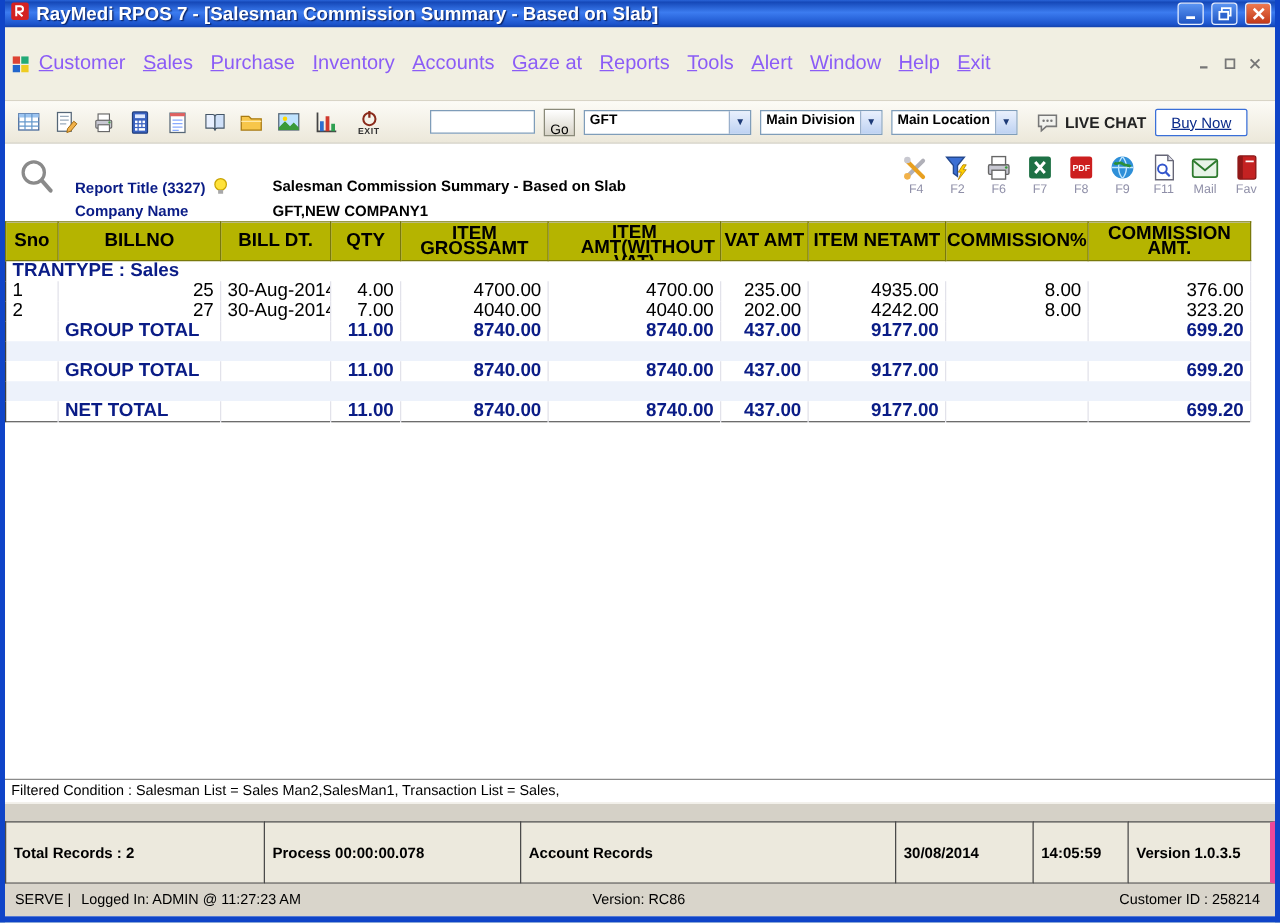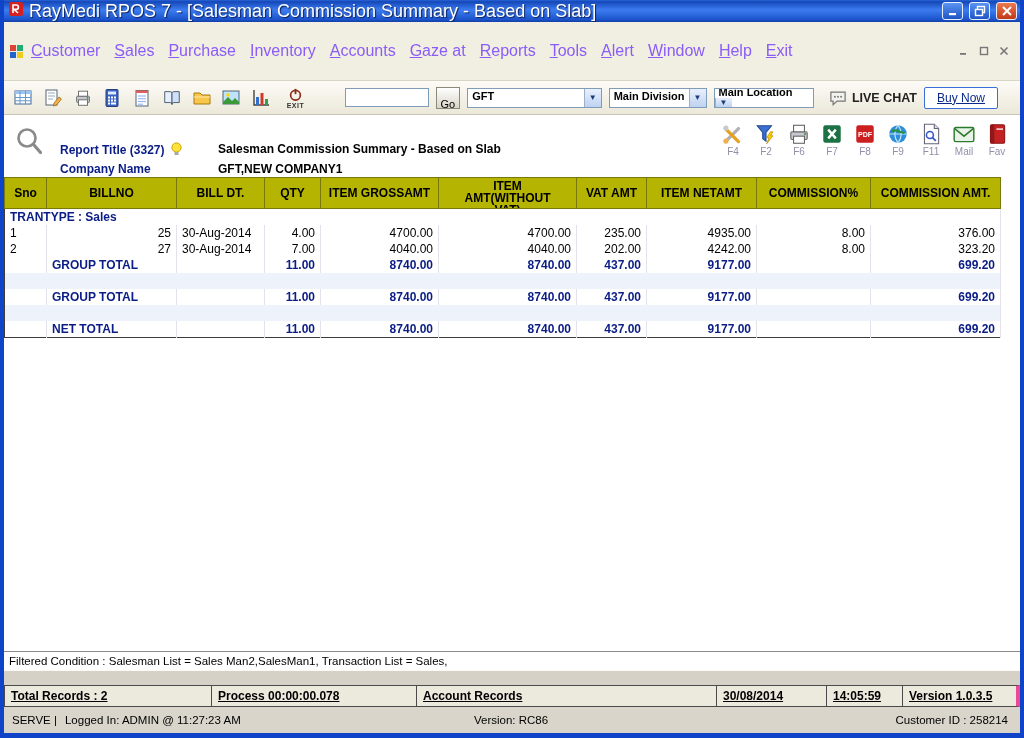--- a/index.html
+++ b/index.html
@@ -6,21 +6,21 @@
   html,body { width:1024px; }
   body { font-family:"Liberation Sans","DejaVu Sans",sans-serif; background:#3a6ea5; }
 
   .window { width:1024px; height:738px; display:flex; flex-direction:column;
     border-left:4px solid #0f44c8; border-right:4px solid #0f44c8; border-bottom:5px solid #0f44c8;
     background:#fff; overflow:hidden; }
 
   
   .titlebar { flex:0 0 22px; background:linear-gradient(180deg,#2964d8 0%,#1548b8 8%,#3c7cf0 45%,#1c54cc 88%,#1240a8 100%);
     display:flex; align-items:center; padding:0 3px 0 4px; gap:5px; }
-  .titlebar-title { color:#fff; font-weight:normal; font-size:18px; text-shadow:1px 1px 1px #0a2060;
+  .titlebar-title { color:#fff; font-weight:bold; font-size:15px; text-shadow:1px 1px 1px #0a2060;
     flex:1; white-space:nowrap; overflow:hidden; }
   .win-btn { width:21px; height:18px; border-radius:3px; border:1px solid #e8f0ff; margin-left:1px;
     background:linear-gradient(#5a94f2,#1f55c4); display:flex; align-items:center; justify-content:center; }
   .win-btn.close { background:linear-gradient(#ee7a50,#c13818); }
 
   
   .menubar { flex:0 0 24px; background:#f1efe2; border-bottom:1px solid #d8d4c6;
     display:flex; align-items:center; padding:0 4px; }
   .menu-item { display:inline-block; font-size:16px; color:#8b5cf6; padding:20px 7px; cursor:default; }
   .menu-item::first-letter { text-decoration:underline; }
@@ -34,60 +34,60 @@
   .exit-box { display:flex; flex-direction:column; align-items:center; width:34px; }
   .exit-label { font-size:7px; font-weight:bold; color:#333; letter-spacing:.5px; line-height:7px; }
   .tb-input { width:84px; height:19px; border:1px solid #7f9db9; font-size:11px; padding:0 3px; margin-left:26px;
     font-family:"Liberation Sans",sans-serif; }
   .go-btn { height:19px; padding:10px 4px; font-size:11px; border:1px solid #8a8a7a;
     background:linear-gradient(#ffffff,#d8d4c8); cursor:default; }
   .combo { height:20px; border:1px solid #7f9db9; background:#fff; display:flex; align-items:stretch; font-size:11px; }
   .combo-text { flex:1; padding:1px 4px 4px 4px; white-space:nowrap; overflow:hidden; display:flex; align-items:center;font-weight:bold; }
   .combo-arrow { width:17px; background:linear-gradient(#e9f0fd,#bed2f2); border-left:1px solid #9ab0cc;
     display:flex; align-items:center; justify-content:center; font-size:8px; color:#1d3a77; }
-  .c-company { width:142px; } .c-division { width:102px; } .c-location { width:106px;flex-direction:column; }
+  .c-company { width:142px; } .c-division { width:102px; } .c-location { width:106px; }
   .livechat { display:flex; align-items:center; gap:5px; font-weight:bold; font-size:12.5px; color:#222; margin-left:8px; white-space:nowrap; }
   .buynow { margin-left:auto; margin-right:14px; height:22px; padding:0 12px; background:#fff;
     border:1px solid #3a6fd8; border-radius:2px; color:#0a2a8a; font-size:12px; text-decoration:underline;
     display:flex; align-items:center; white-space:nowrap; }
 
   
   .report-area { flex:1; background:#fff; display:flex; flex-direction:column; overflow:hidden; }
   .report-header { flex:0 0 62px; display:flex; padding:7px 6px 0 10px; }
   .rh-grid { display:grid; grid-template-columns:158px auto; row-gap:5px; margin-left:16px; margin-top:20px; align-content:start; }
   .rh-label { color:#0a1c86; font-weight:bold; font-size:12px; display:flex; align-items:center; gap:6px; white-space:nowrap; }
   .rh-value { color:#000; font-weight:bold; font-size:12px; white-space:nowrap; }
   .rh-actions { margin-left:auto; display:flex; gap:3px; align-items:flex-start; padding-right:2px; }
   .action { display:flex; flex-direction:column; align-items:center; width:30px; cursor:default; }
   .action-label { font-size:10px; color:#8f8fa8; margin-top:0; line-height:11px; }
 
   
-  table.grid { border-collapse:collapse; table-layout:fixed; width:996px; font-size:12px; border:1px solid #3c3c3c; }
+  table.grid { border-collapse:collapse; table-layout:fixed; width:996px; font-size:15px; border:1px solid #3c3c3c; }
   .grid th { background:#b5b400; color:#000; font-weight:bold; border:1px solid #79790a; height:30px; padding:0; overflow:hidden; }
   .grid th .hw { height:30px; display:flex; align-items:center; justify-content:center; text-align:center;
     line-height:12px; overflow:hidden; padding:0 2px; }
   .grid th.wrap3 .hw { align-items:flex-start; padding-top:2px; }
   .grid th.wrap3 .hw span { display:inline-block; width:86px; }
   .grid td { height:16px; line-height:16px; padding:0 5px; border-right:1px solid #e2e2ea; white-space:nowrap; overflow:hidden; }
   .grid tr.body-row td { background:#fff; }
   .grid tr.alt td { background:#edf2fb; }
   .num { text-align:right; }
   tr.total td { color:#0a1c86; font-weight:bold; }
   tr.grp-black td { font-weight:bold; color:#000; }
   tr.grp-navy td { font-weight:bold; color:#0a1c86; }
 
   .report-filler { flex:1; background:#fff; }
 
   
   .filterbar { flex:0 0 19px; border-top:1px solid #8a8a8a; background:#fff; font-size:11.5px;
     display:flex; align-items:center; padding-left:5px; color:#000; white-space:nowrap; overflow:hidden; }
   .gap-strip { flex:0 0 15px; background:#d5d1c7; border-top:1px solid #fbfaf6; }
   .statusbar { flex:0 0 20px; display:flex; background:#ece9dd; font-size:12px; font-weight:bold; }
-  .sb-cell { border:1px solid #4a4a4a; border-right:none; display:flex; align-items:center; padding:3px 6px;
-    white-space:nowrap; overflow:hidden;text-decoration:underline; }
+  .sb-cell { border:1px solid #4a4a4a; border-right:none; display:flex; align-items:center; padding:17px 6px;
+    white-space:nowrap; overflow:hidden; }
   .sb-cell:last-child { border-right:4px solid #ec4899; }
   .sb-1{width:207px;} .sb-2{width:205px;} .sb-3{width:300px;} .sb-4{width:110px;} .sb-5{width:76px;} .sb-6{width:118px;}
   .footerbar { flex:0 0 26px; background:#d9d5cb; position:relative; font-size:11.5px;
     display:flex; align-items:center; color:#000; }
   .fb-left { padding-left:8px; display:flex; gap:8px; white-space:nowrap; }
   .fb-version { position:absolute; left:470px; white-space:nowrap; }
   .fb-customer { margin-left:auto; padding-right:12px; white-space:nowrap; }
 </style>
 </head>
 <body>

